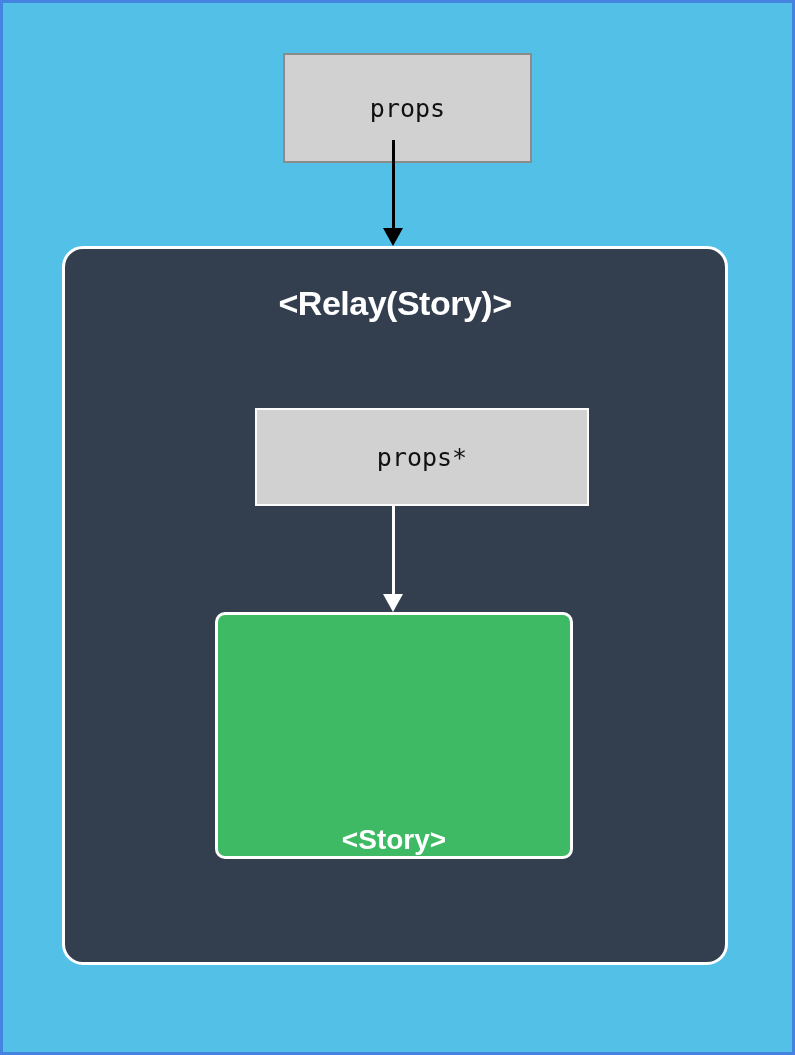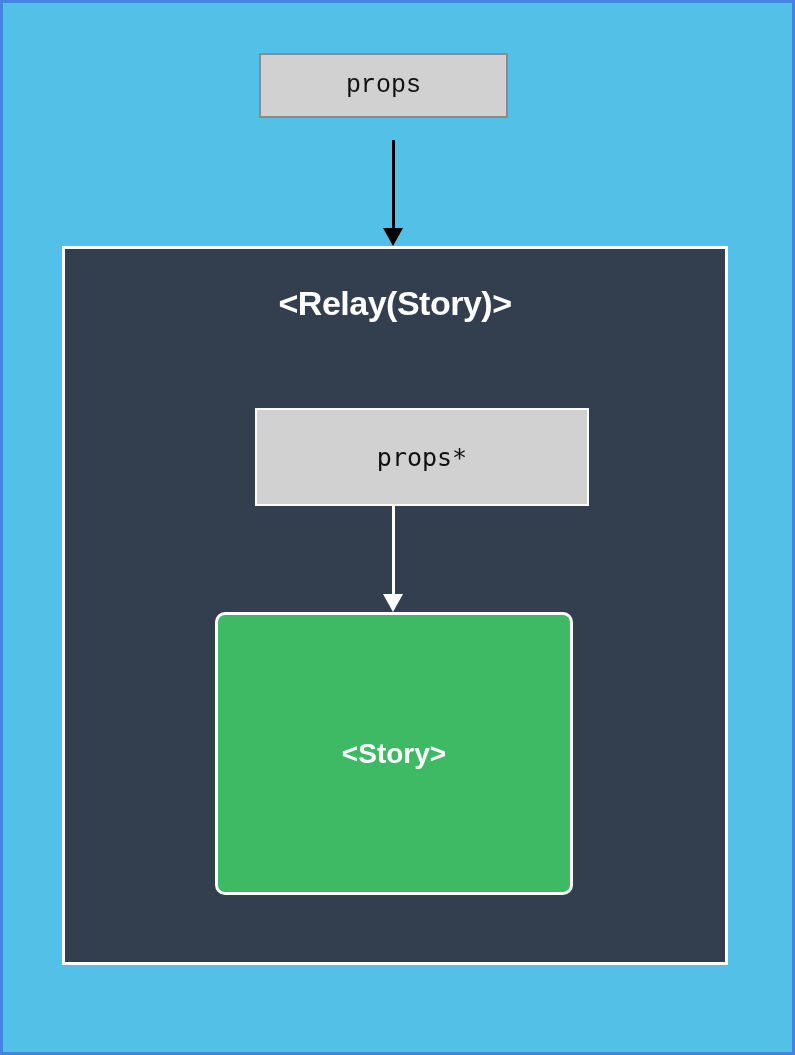--- a/index.html
+++ b/index.html
@@ -34,26 +34,25 @@
     background: var(--box-fill);
     display: flex;
     align-items: center;
     justify-content: center;
     font-family: "DejaVu Sans Mono", "Liberation Mono", monospace;
     font-size: 25px;
     color: var(--text-dark);
   }
 
   .props-box {
-    left: 256px;
+    left: 280px;
     top: 50px;
     width: 249px;
-    height: 65px;
+    height: 110px;
     border: 2px solid var(--box-border-gray);
-    font-family: Liberation Mono, monospace;
   }
 
   .arrow-stem {
     position: absolute;
     width: 3px;
   }
   .arrow-head {
     position: absolute;
     width: 0;
     height: 0;
@@ -74,21 +73,21 @@
   }
 
   .relay-container {
     position: absolute;
     left: 59px;
     top: 243px;
     width: 666px;
     height: 719px;
     background: var(--container-fill);
     border: 3px solid var(--container-border);
-    border-radius: 0;
+    border-radius: 21px;
   }
 
   .relay-title {
     margin-top: 35px;
     text-align: center;
     font-size: 34px;
     font-weight: bold;
     color: var(--text-light);
     letter-spacing: -0.5px;
   }
@@ -111,26 +110,26 @@
     left: 318px;
     top: 345px;
     border-top: 18px solid var(--arrow-white);
   }
 
   .story-box {
     position: absolute;
     left: 150px;
     top: 363px;
     width: 358px;
-    height: 283px;
+    height: 247px;
     background: var(--story-fill);
     border: 3px solid var(--container-border);
     border-radius: 10px;
     display: flex;
-    align-items: center;
+    align-items: flex-end;
     justify-content: center;
     font-size: 28px;
     font-weight: bold;
     color: var(--text-light);
   }
 </style>
 </head>
 <body>
 
 <div class="canvas">

